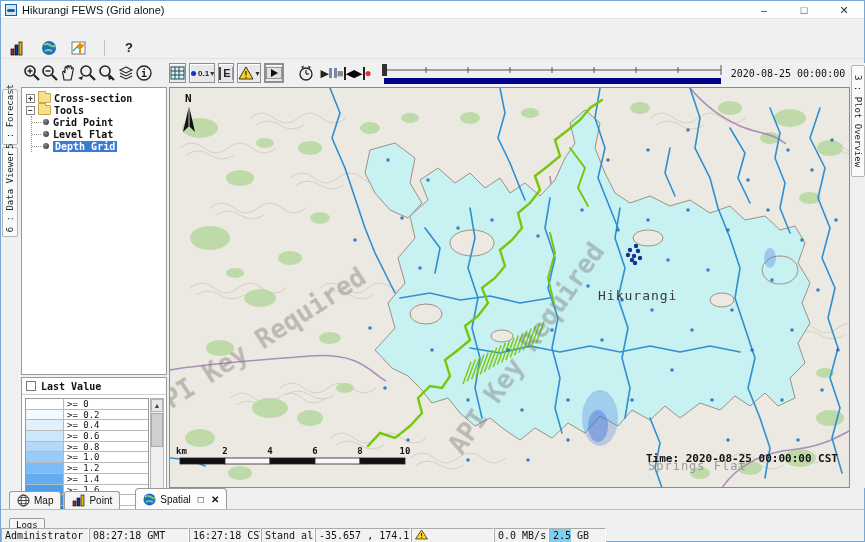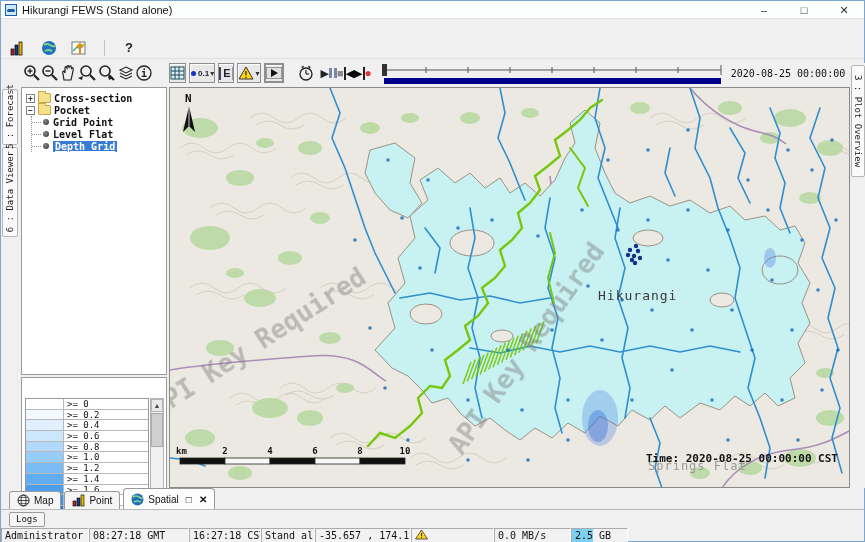--- a/index.html
+++ b/index.html
@@ -48,63 +48,63 @@
   
   #explorer { position:absolute; left:18px; top:0; width:150px; height:401px; background:#f0f0f0; }
   #tree-panel { position:absolute; left:2px; top:0px; width:146px; height:288px; background:#fff; border:1px solid #9a9a9a; overflow:hidden; padding-top:4px; }
   .tree-row { display:flex; align-items:center; height:12px; font-family:"DejaVu Sans Mono", monospace; font-size:10px; font-weight:bold; color:#111; white-space:nowrap; }
   .expander { width:9px; height:9px; border:1px solid #848484; background:#fff; font-size:8px; line-height:7px; text-align:center; margin:0 3px 0 4px; color:#333; }
   .folder { width:13px; height:10px; background:#f7e08a; border:1px solid #c8a84b; border-radius:1px; margin-right:3px; position:relative; }
   .folder::before { content:""; position:absolute; left:-1px; top:-3px; width:6px; height:2px; background:#f7e08a; border:1px solid #c8a84b; border-bottom:none; }
   .bullet { width:6px; height:6px; border-radius:50%; background:radial-gradient(circle at 35% 35%, #8a8a8a, #2a2a2a); margin:0 4px 0 0; }
   .stub { width:9px; height:1px; border-top:1px dotted #999; margin-right:2px; }
   .tree-kids { border-left:1px dotted #999; margin-left:9px; }
-  .sel { background:#3a7bd5; color:#fff; padding:0 2px;text-decoration:underline; }
+  .sel { background:#3a7bd5; color:#fff; padding:0 2px; }
 
   
   #legend-panel { position:absolute; left:2px; top:290px; width:146px; height:193px; background:#fff; border:1px solid #9a9a9a; }
   #legend-check-row { display:flex; align-items:center; height:17px; padding-left:4px; border-bottom:1px solid #d0d0d0; }
   .checkbox { width:10px; height:10px; border:1px solid #777; background:#fff; margin-right:5px; }
   #legend-check-row span { font-family:"DejaVu Sans Mono", monospace; font-size:10px; font-weight:bold; color:#111; }
   #legend-table { position:absolute; left:3px; top:20px; right:17px; bottom:3px; border:1px solid #9a9a9a; overflow:hidden; }
   .legend-row { display:flex; height:10.7px; border-bottom:1px solid #b9b9b9; }
   .legend-swatch { width:38px; border-right:1px solid #b9b9b9; }
   .legend-label { flex:1; font-family:"DejaVu Sans Mono", monospace; font-size:9px; color:#111; padding-left:3px; line-height:10px; }
   #legend-scroll { position:absolute; right:2px; top:20px; bottom:3px; width:14px; border:1px solid #b5b5b5; background:#f0f0f0; }
   .scr-btn { height:13px; border:1px solid #b5b5b5; background:#e8e8e8; font-size:7px; text-align:center; line-height:12px; color:#444; }
   .scr-thumb { position:absolute; top:14px; left:0; right:0; height:34px; background:#cfcfcf; border:1px solid #aaa; }
 
   
   #map-wrap { position:absolute; left:168px; top:0; width:681px; height:401px; border:1px solid #8a8a8a; background:#ebe9e1; overflow:hidden; }
 
   
   #bottom-tabs { position:absolute; left:0; top:487px; width:100%; height:21px; display:flex; align-items:flex-end; padding-left:8px; gap:3px; }
   .btab { display:flex; align-items:center; gap:4px; border:1px solid #9a9a9a; border-bottom:none; border-radius:3px 3px 0 0; background:#f5f5f5; height:18px; padding:0 7px; font-size:10px; color:#111; }
-  .btab.active { background:#fdfdfd; height:21px; border-radius:4px 4px 0 0; }
+  .btab.active { background:#fdfdfd; height:21px; border-radius:4px 4px 0 0;margin-left:12px; }
   .tab-ctl { font-size:10px; color:#111; margin-left:3px; }
   #logs-row { position:absolute; left:0; top:508px; width:100%; height:19px; border-top:1px solid #bbb; background:#f0f0f0; }
-  #logs-btn { position:absolute; left:8px; top:2px; height:15px; padding:0 6px; border:1px solid #9a9a9a; border-radius:2px; background:#f5f5f5; font-family:"DejaVu Sans Mono", monospace; font-size:9px; line-height:13px; color:#111; }
+  #logs-btn { position:absolute; left:8px; top:8px; height:15px; padding:0 6px; border:1px solid #9a9a9a; border-radius:2px; background:#f5f5f5; font-family:"DejaVu Sans Mono", monospace; font-size:9px; line-height:13px; color:#111; }
 
   
   #status-bar { position:absolute; left:0; top:527px; width:100%; height:15px; display:flex; }
   .seg { border:1px solid #ababab; border-right-color:#fff; border-bottom-color:#fff; background:#f2f2f2; font-family:"DejaVu Sans Mono", monospace; font-size:10px; color:#111; padding:0 3px; line-height:13px; white-space:nowrap; overflow:hidden; }
   #seg-mem { position:relative; }
   #seg-mem .fill { position:absolute; left:0; top:0; bottom:0; width:38%; background:#7fd0f0; }
   #seg-mem span { position:relative; }
 
   svg text { font-family:"DejaVu Sans Mono", monospace; }
 </style>
 </head>
 <body>
 
 <div id="app">
 
   <div id="titlebar">
     <div class="app-icon"></div>
-    <span class="title">Hikurangi FEWS  (Stand alone)</span>
+    <span class="title">Hikurangi FEWS  (Grid alone)</span>
     <div id="win-controls">
       <span class="win-btn">–</span>
       <span class="win-btn">□</span>
       <span class="win-btn">✕</span>
     </div>
   </div>
 
 
   <div id="toolbar1">
     <span class="icn">
@@ -270,21 +270,21 @@
     <div id="explorer">
       <div id="tree-panel">
         <div class="tree-row">
           <span class="expander">+</span>
           <span class="folder"></span>
           <span>Cross-section</span>
         </div>
         <div class="tree-row">
           <span class="expander">−</span>
           <span class="folder"></span>
-          <span>Pocket</span>
+          <span>Tools</span>
         </div>
         <div class="tree-kids">
           <div class="tree-row">
             <span class="stub"></span>
               <span class="bullet"></span>
             <span>Grid Point</span>
           </div>
           <div class="tree-row">
             <span class="stub"></span>
               <span class="bullet"></span>
@@ -292,20 +292,24 @@
           </div>
           <div class="tree-row">
             <span class="stub"></span>
               <span class="bullet"></span>
             <span class="sel">Depth Grid</span>
           </div>
         </div>
       </div>
 
       <div id="legend-panel">
+        <div id="legend-check-row">
+          <span class="checkbox"></span>
+          <span>Last Value</span>
+        </div>
         <div id="legend-table">
             <div class="legend-row">
               <div class="legend-swatch" style="background: rgb(255, 255, 255);"></div>
               <div class="legend-label">&gt;= 0</div>
             </div>
             <div class="legend-row">
               <div class="legend-swatch" style="background: rgb(242, 249, 255);"></div>
               <div class="legend-label">&gt;= 0.2</div>
             </div>
             <div class="legend-row">
@@ -636,19 +640,19 @@
     <div class="seg" style="width:100px;">08:27:18 GMT</div>
     <div class="seg" style="width:72px;">16:27:18 CST</div>
     <div class="seg" style="width:54px;">Stand alone</div>
     <div class="seg" style="width:96px;">-35.657 , 174.199</div>
     <div class="seg" style="width:83px;">
       <svg width="13" height="11">
           <path d="M6.5,1 L12.5,10 L0.5,10 Z" fill="#ffd21e" stroke="#333" stroke-width="0.8"></path>
           <text x="6.5" y="9" text-anchor="middle" font-size="7" font-weight="bold" fill="#111">!</text>
         </svg>
     </div>
-    <div class="seg" style="width:77px;">0.0 MB/s</div>
+    <div class="seg" style="width:55px;">0.0 MB/s</div>
     <div class="seg" style="width:57px; padding:0;" id="seg-mem">
       <div class="fill"></div>
       <span style="padding-left:3px;">2.5 GB</span>
     </div>
   </div>
 </div>
 
 </body></html>

